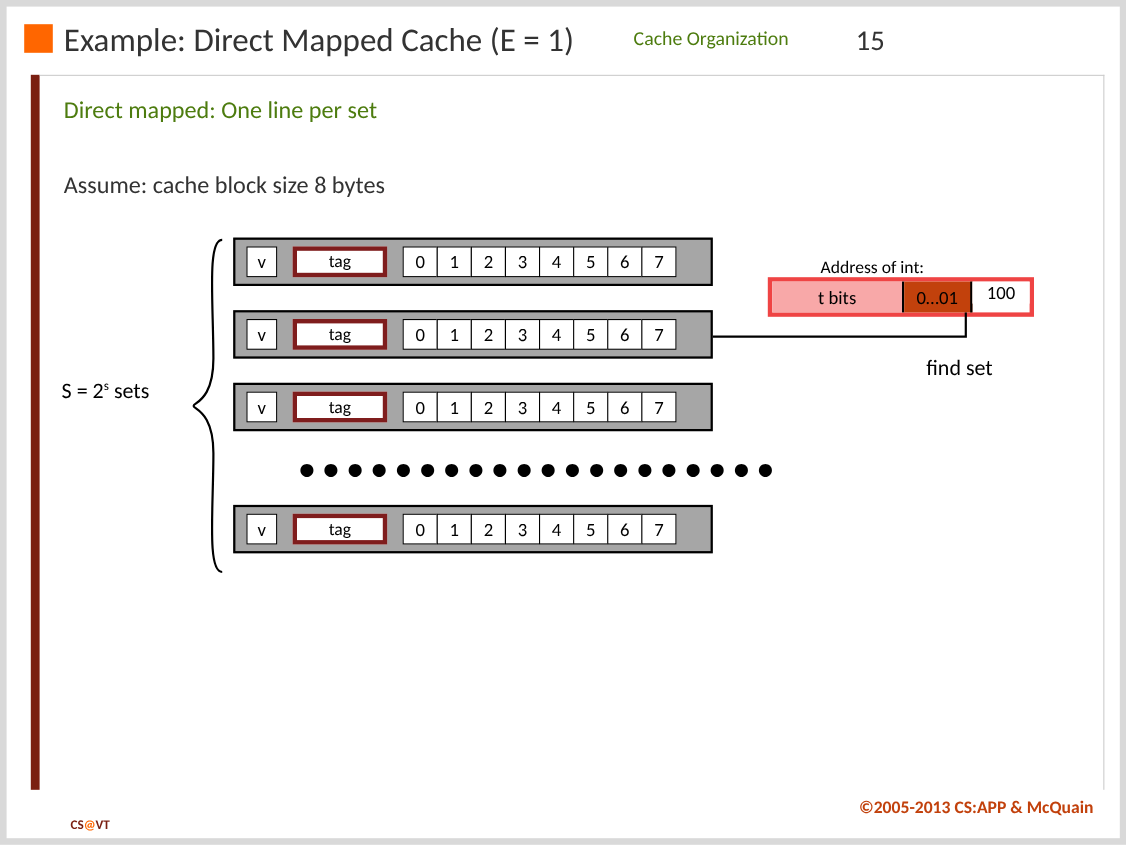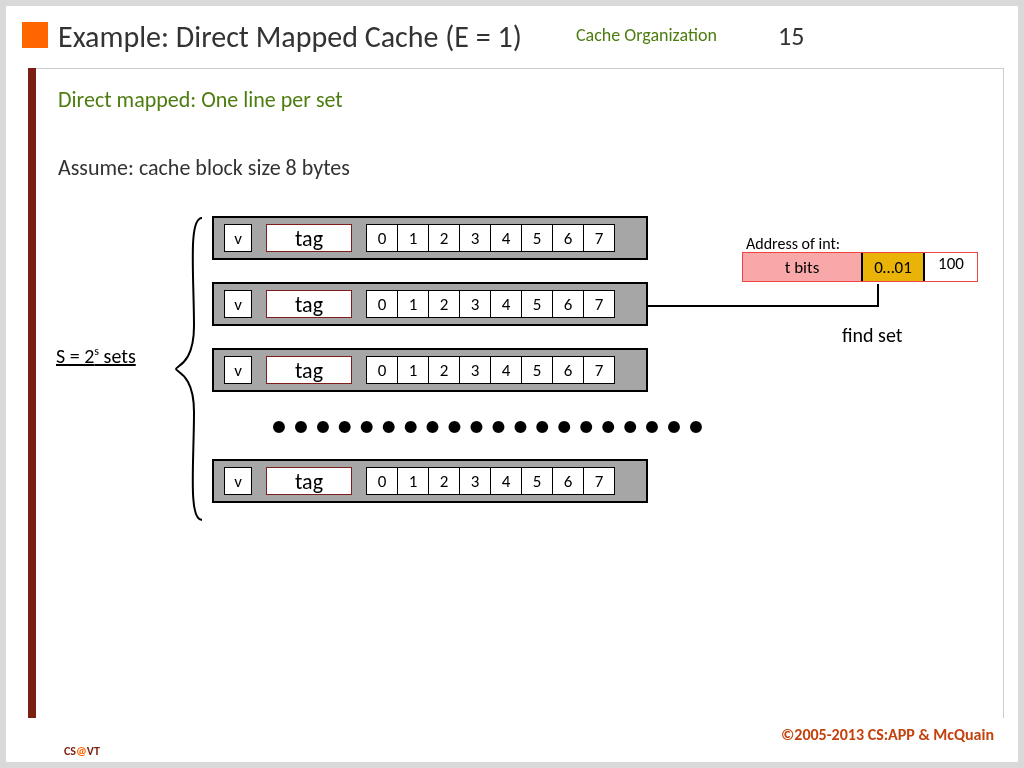--- a/index.html
+++ b/index.html
@@ -61,21 +61,20 @@
   .subtitle2 {
     position: absolute;
     top: 108px; left: 52px;
     font-size: 22px; color: #333; margin-top: 40px;
   }
   
   .sets-label {
     position: absolute;
     top: 338px; left: 50px;
     font-size: 20px;
-    text-decoration: underline;
   }
   .sets-label sup { font-size: 12px; }
   
   .brace {
     position: absolute;
     top: 210px; left: 168px;
     height: 306px; width: 30px;
   }
   .brace svg { width: 100%; height: 100%; }
   
@@ -94,23 +93,23 @@
     margin-bottom: 22px;
   }
   .cell-v {
     width: 28px; height: 28px;
     background: #fff; border: 1px solid #000;
     display: flex; align-items: center; justify-content: center;
     font-size: 17px;
   }
   .cell-tag {
     width: 86px; height: 28px;
-    background: #fff; border: 1px solid #7f1d1d;
-    display: flex; align-items: center; justify-content: center;
-    font-size: 22px;
+    background: #fff; border: 4px solid #7f1d1d;
+    display: flex; align-items: center; justify-content: center;
+    font-size: 16px;
   }
   .bytes {
     display: flex;
   }
   .cell-b {
     width: 32px; height: 28px;
     background: #fff; border: 1px solid #000;
     margin-left: -1px;
     display: flex; align-items: center; justify-content: center;
     font-size: 17px;
@@ -124,34 +123,34 @@
   }
   
   .addr-label {
     position: absolute;
     top: 216px; left: 740px;
     font-size: 16px;
     margin-top: 12px;
   }
   .addr-box {
     position: absolute;
-    top: 246px; left: 736px;
+    top: 246px; left: 692px;
     display: flex;
-    border: 1px solid #ef4444;
+    border: 4px solid #ef4444;
   }
   .addr-t {
     width: 120px; height: 28px;
     background: #f8a8a8;
     border-right: 2px solid #000;
     display: flex; align-items: center; justify-content: center;
     font-size: 17px;
   }
   .addr-s {
     width: 62px; height: 28px;
-    background: #eab308;
+    background: #c2410c;
     border-right: 2px solid #000;
     display: flex; align-items: center; justify-content: center;
     font-size: 17px;
   }
   .addr-b {
     width: 52px; height: 20px;
     background: #fff;
     display: flex; align-items: center; justify-content: center;
     font-size: 17px;
   }

